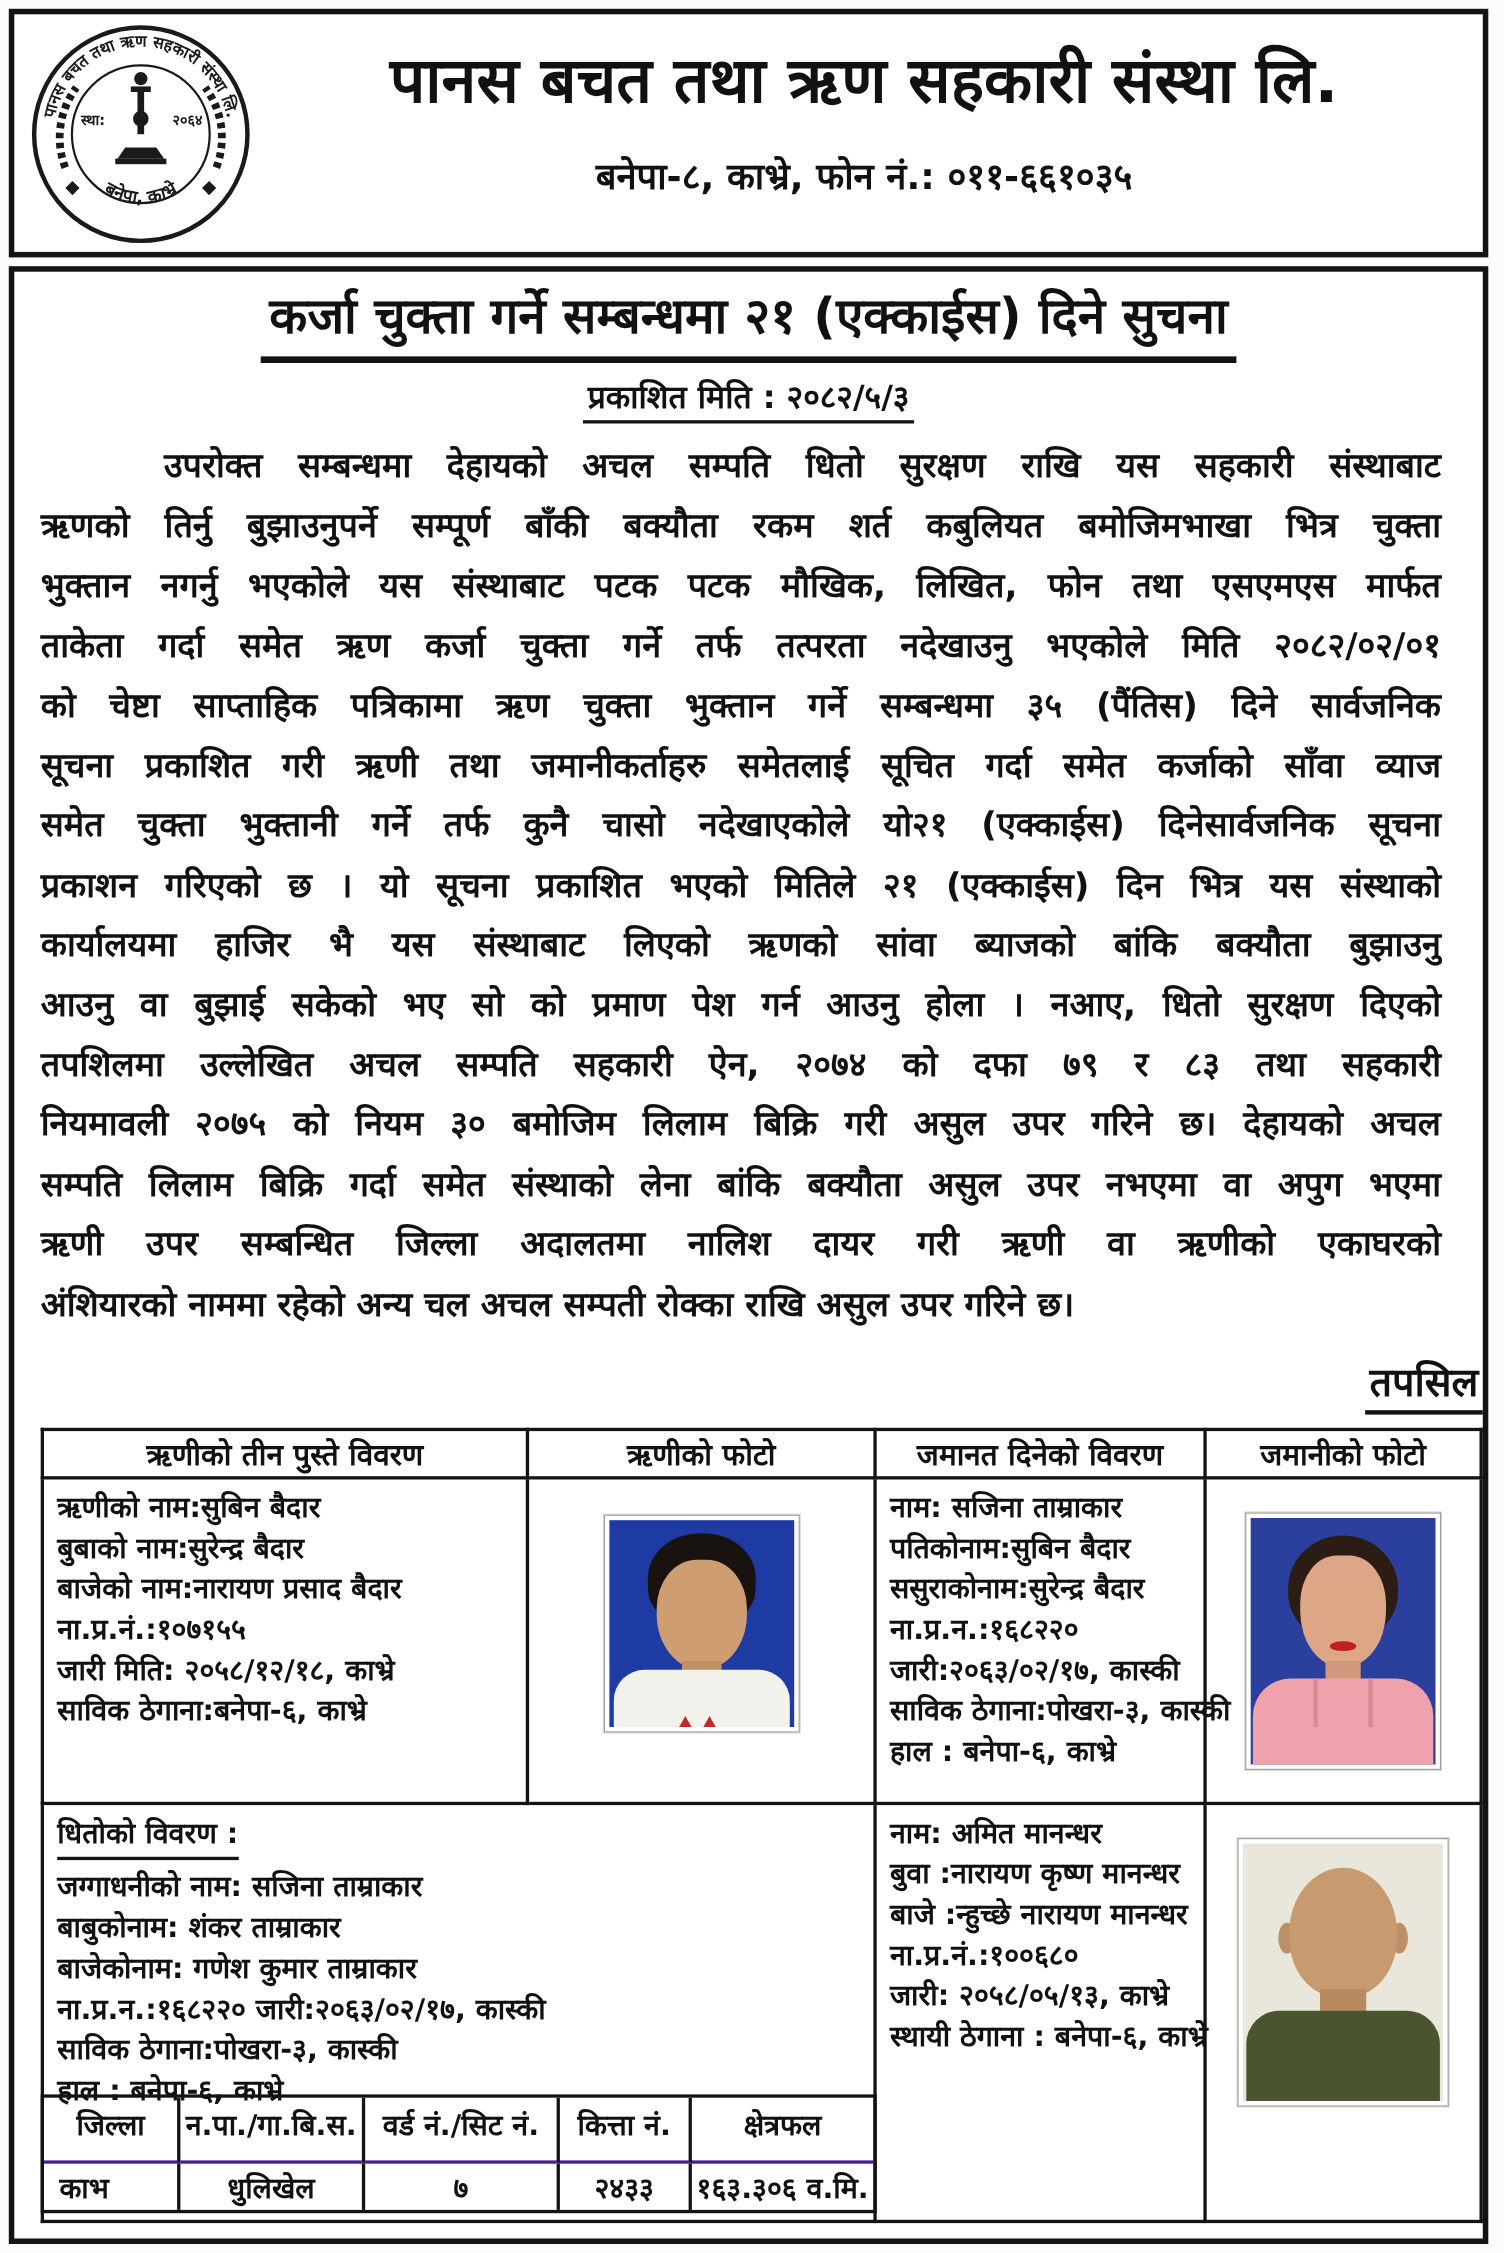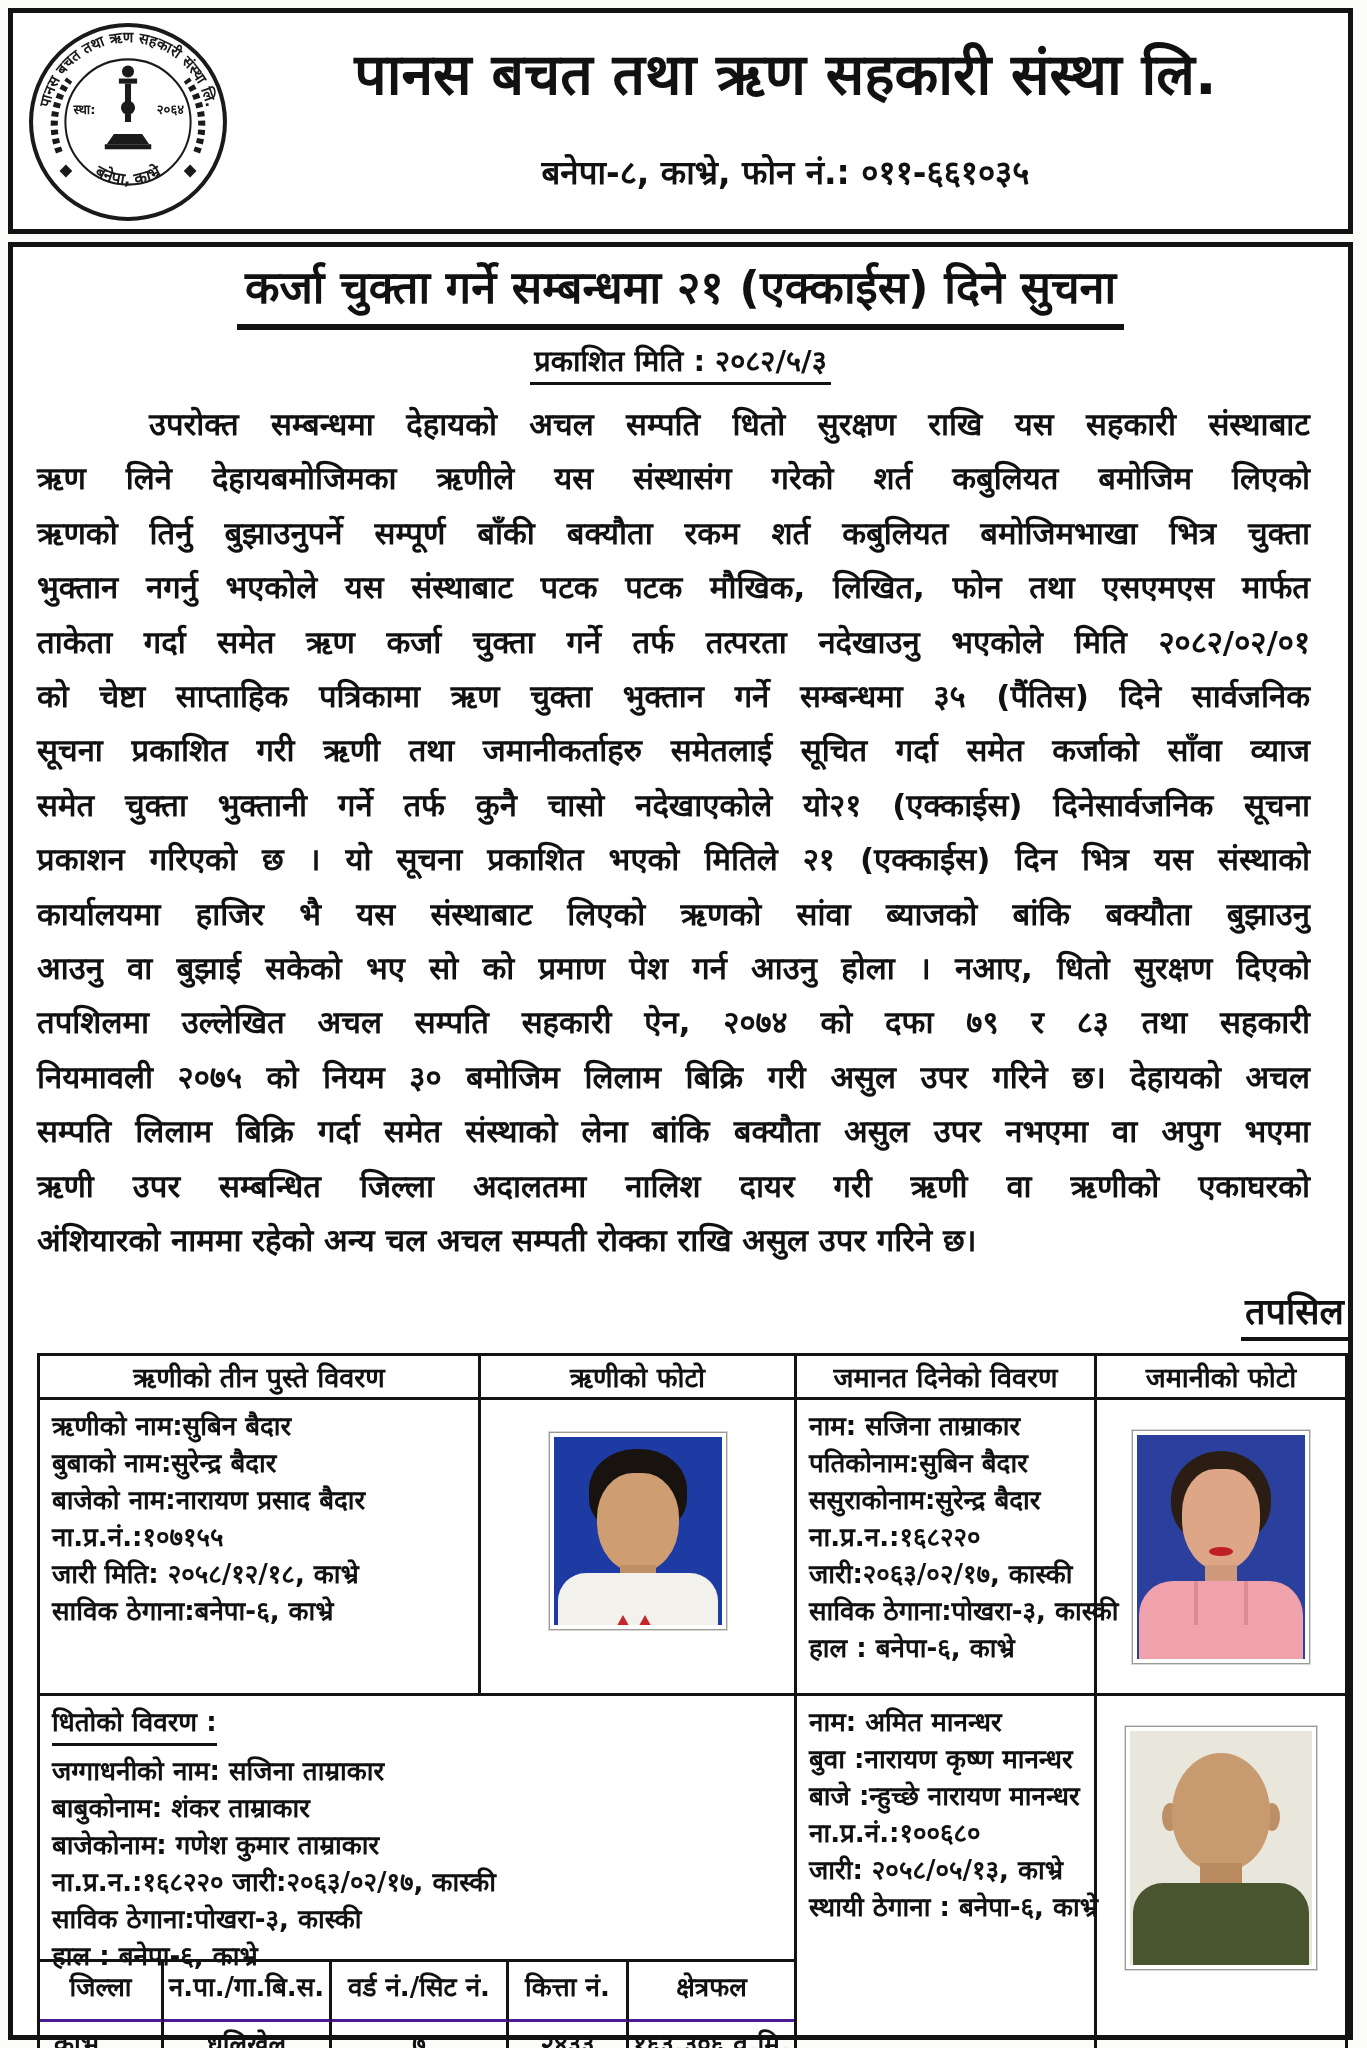--- a/index.html
+++ b/index.html
@@ -7,21 +7,21 @@
     width:1367px;height:2048px;position:relative;background:#fbfbfa;
     font-family:"DejaVu Sans",sans-serif;color:#111;
     -webkit-font-smoothing:antialiased;
   }
   .box{position:absolute;background:#fff;border:5px solid #131313;box-sizing:border-box;}
   
   #header-box{left:8px;top:8px;width:1345px;height:226px;}
   #logo-wrap{position:absolute;left:14px;top:8px;width:202px;height:202px;}
   #header-text{position:absolute;left:225px;top:6px;width:1095px;text-align:center;}
   .org-name{font-size:57px;font-weight:700;white-space:nowrap;letter-spacing:0px;line-height:110px;}
-  .org-address{font-size:33px;font-weight:700;margin-top:20px;}
+  .org-address{font-size:33px;font-weight:700;margin-top:8px;}
   
   #main-box{left:8px;top:242px;width:1345px;height:1798px;}
   .notice-title{width:100%;text-align:center;margin-top:8px;}
   .notice-title span{display:inline-block;font-size:45px;font-weight:700;border-bottom:6px solid #131313;padding:0 8px 8px 8px;}
   .pub-date{width:100%;text-align:center;margin-top:10px;}
   .pub-date span{display:inline-block;font-size:29px;font-weight:700;border-bottom:3px solid #131313;padding:0 4px 3px 4px;}
   #body-text{margin:12px 38px 0 24px;font-size:31px;font-weight:700;}
   #body-text .bline{line-height:54.4px;text-align:justify;text-align-last:justify;text-justify:inter-word;white-space:normal;}
   #body-text .bline:first-child{text-indent:112px;}
   #body-text .bline:last-child{text-align-last:left;}
@@ -121,21 +121,20 @@
 <div class="box" id="main-box">
   <div class="notice-title">
     <span>कर्जा चुक्ता गर्ने सम्बन्धमा २१ (एक्काईस) दिने सुचना</span>
   </div>
   <div class="pub-date">
     <span>प्रकाशित मिति : २०८२/५/३</span>
   </div>
 
   <div id="body-text">
       <div class="bline">उपरोक्त सम्बन्धमा देहायको अचल सम्पति धितो सुरक्षण राखि यस सहकारी संस्थाबाट</div>
-      <div class="bline">ऋण लिने देहायबमोजिमका ऋणीले यस संस्थासंग गरेको शर्त कबुलियत बमोजिम लिएको</div>
       <div class="bline">ऋणको तिर्नु बुझाउनुपर्ने सम्पूर्ण बाँकी बक्यौता रकम शर्त कबुलियत बमोजिमभाखा भित्र चुक्ता</div>
       <div class="bline">भुक्तान नगर्नु भएकोले यस संस्थाबाट पटक पटक मौखिक, लिखित, फोन तथा एसएमएस मार्फत</div>
       <div class="bline">ताकेता गर्दा समेत ऋण कर्जा चुक्ता गर्ने तर्फ तत्परता नदेखाउनु भएकोले मिति २०८२/०२/०१</div>
       <div class="bline">को चेष्टा साप्ताहिक पत्रिकामा ऋण चुक्ता भुक्तान गर्ने सम्बन्धमा ३५ (पैंतिस) दिने सार्वजनिक</div>
       <div class="bline">सूचना प्रकाशित गरी ऋणी तथा जमानीकर्ताहरु समेतलाई सूचित गर्दा समेत कर्जाको साँवा व्याज</div>
       <div class="bline">समेत चुक्ता भुक्तानी गर्ने तर्फ कुनै चासो नदेखाएकोले यो२१ (एक्काईस) दिनेसार्वजनिक सूचना</div>
       <div class="bline">प्रकाशन गरिएको छ । यो सूचना प्रकाशित भएको मितिले २१ (एक्काईस) दिन भित्र यस संस्थाको</div>
       <div class="bline">कार्यालयमा हाजिर भै यस संस्थाबाट लिएको ऋणको सांवा ब्याजको बांकि बक्यौता बुझाउनु</div>
       <div class="bline">आउनु वा बुझाई सकेको भए सो को प्रमाण पेश गर्न आउनु होला । नआए, धितो सुरक्षण दिएको</div>
       <div class="bline">तपशिलमा उल्लेखित अचल सम्पति सहकारी ऐन, २०७४ को दफा ७९ र ८३ तथा सहकारी</div>

